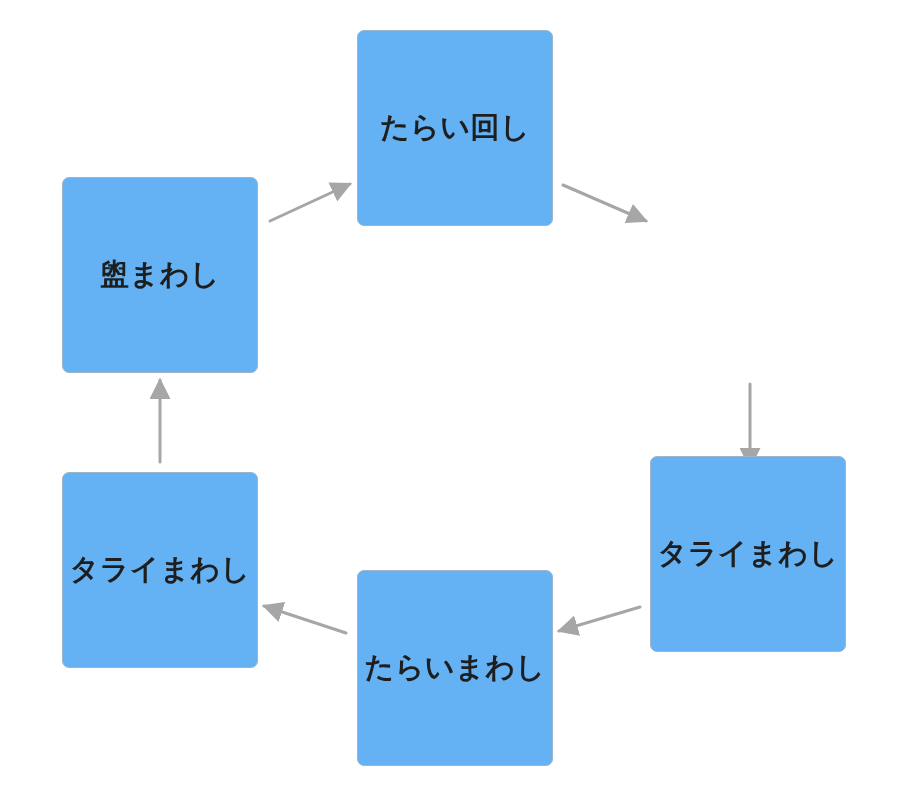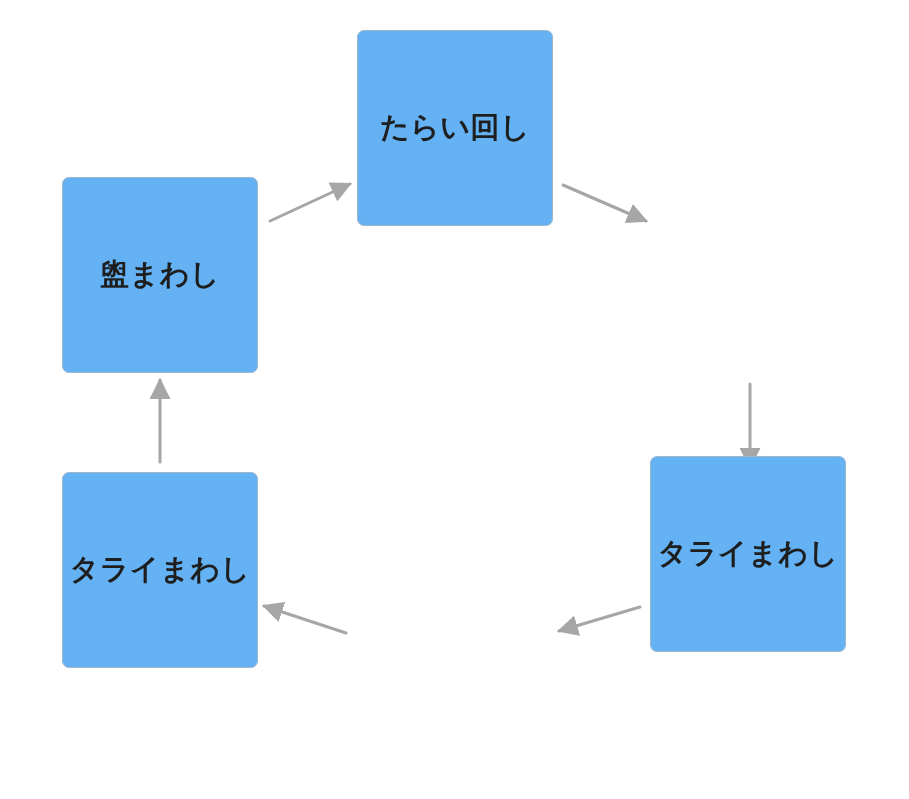--- a/index.html
+++ b/index.html
@@ -74,20 +74,23 @@
 
   <div class="node pos-top">
     <span class="node-label">たらい回し</span>
   </div>
 
 
   <div class="node pos-bottom-right">
     <span class="node-label">タライまわし</span>
   </div>
 
+  <div class="node pos-bottom">
+    <span class="node-label">たらいまわし</span>
+  </div>
 
   <div class="node pos-bottom-left">
     <span class="node-label">タライまわし</span>
   </div>
 
   <div class="node pos-top-left">
     <span class="node-label">盥まわし</span>
   </div>
 
 </div>

